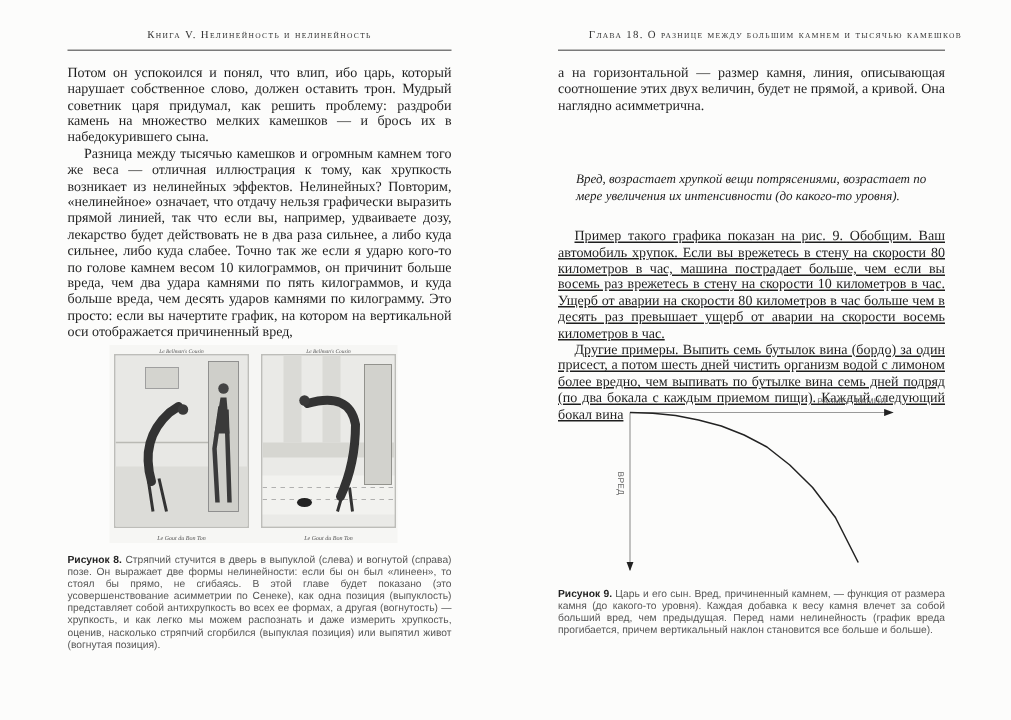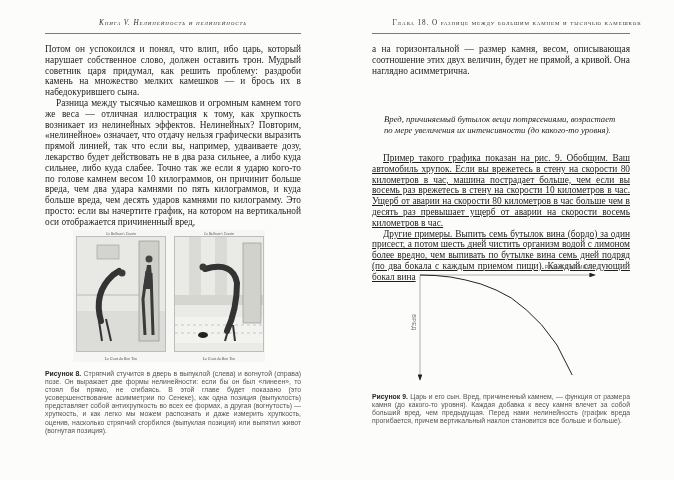--- a/index.html
+++ b/index.html
@@ -14,21 +14,21 @@
     .page.left { left: 0; width: 337px; }
     .page.right { left: 337px; width: 337px; }
 
     .running-head {
       position: absolute; top: 19px;
       font-family: "Liberation Serif", serif;
       font-size: 7.2px; letter-spacing: 0.9px;
       color: #333; text-align: center;
       font-variant: small-caps;
     }
-    .left .running-head { left: 45px; width: 256px; font-style: italic; }
+    .left .running-head { left: 45px; width: 256px; }
     .right .running-head { left: 51px; width: 258px; }
     .head-rule { position: absolute; top: 33px; height: 1.4px; background: #7a7a7a; }
     .left .head-rule { left: 45px; width: 256px; }
     .right .head-rule { left: 35px; width: 258px; }
 
     .body-text {
       position: absolute; font-size: 9.35px; line-height: 10.8px;
       text-align: justify; color: #1e1e1e;
     }
     .body-text p { margin: 0; text-indent: 0; }
@@ -135,24 +135,24 @@
   </div>
 
   <div class="page-number">368</div>
 </div>
 
 <div class="page right">
   <div class="running-head">Глава 18. О разнице между большим камнем и тысячью камешков</div>
   <div class="head-rule"></div>
 
   <div class="body-text">
-    <p>а на горизонтальной — размер камня, весом, описывающая соотно­шение этих двух величин, будет не прямой, а кривой. Она наглядно асимметрична.</p>
+    <p>а на горизонтальной — размер камня, линия, описывающая соотно­шение этих двух величин, будет не прямой, а кривой. Она наглядно асимметрична.</p>
   </div>
 
-  <div class="quote">Вред, причиняемый бутылок вещи потрясениями, возрастает по мере увеличения их интенсивности (до какого-то уровня).</div>
+  <div class="quote">Вред, возрастает хрупкой вещи потрясениями, возрастает по мере увеличения их интенсивности (до какого-то уровня).</div>
 
   <div class="body-text second">
     <p class="ind">Пример такого графика показан на рис. 9. Обобщим. Ваш авто­мобиль хрупок. Если вы врежетесь в стену на скорости 80 километ­ров в час, машина пострадает больше, чем если вы восемь раз вре­жетесь в стену на скорости 10 километров в час. Ущерб от аварии на скорости 80 километров в час больше чем в десять раз превыша­ет ущерб от аварии на скорости восемь километров в час.</p>
     <p class="ind">Другие примеры. Выпить семь бутылок вина (бордо) за один при­сест, а потом шесть дней чистить организм водой с лимоном более вредно, чем выпивать по бутылке вина семь дней подряд (по два бокала с каждым приемом пищи). Каждый следующий бокал вина</p>
   </div>
 
   <svg class="chart" viewBox="0 0 210 128">
     <defs>
       <marker id="arrowR" markerWidth="8" markerHeight="6" refX="7" refY="3" orient="auto">
         <path d="M0,0 L8,3 L0,6 Z" fill="#222"></path>

